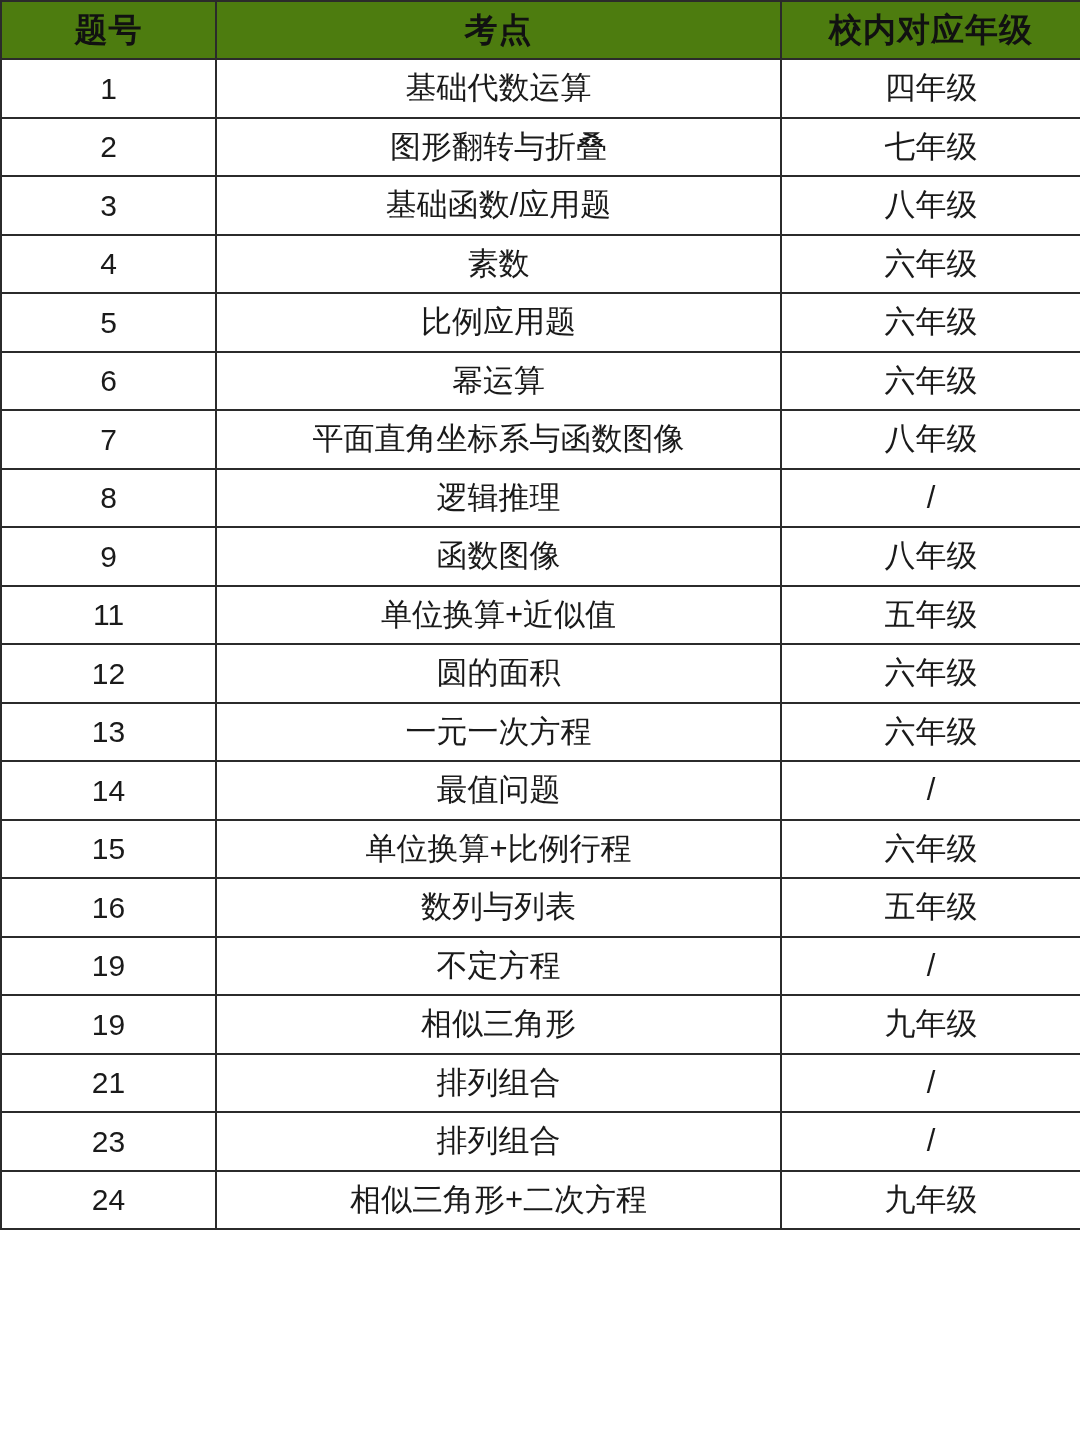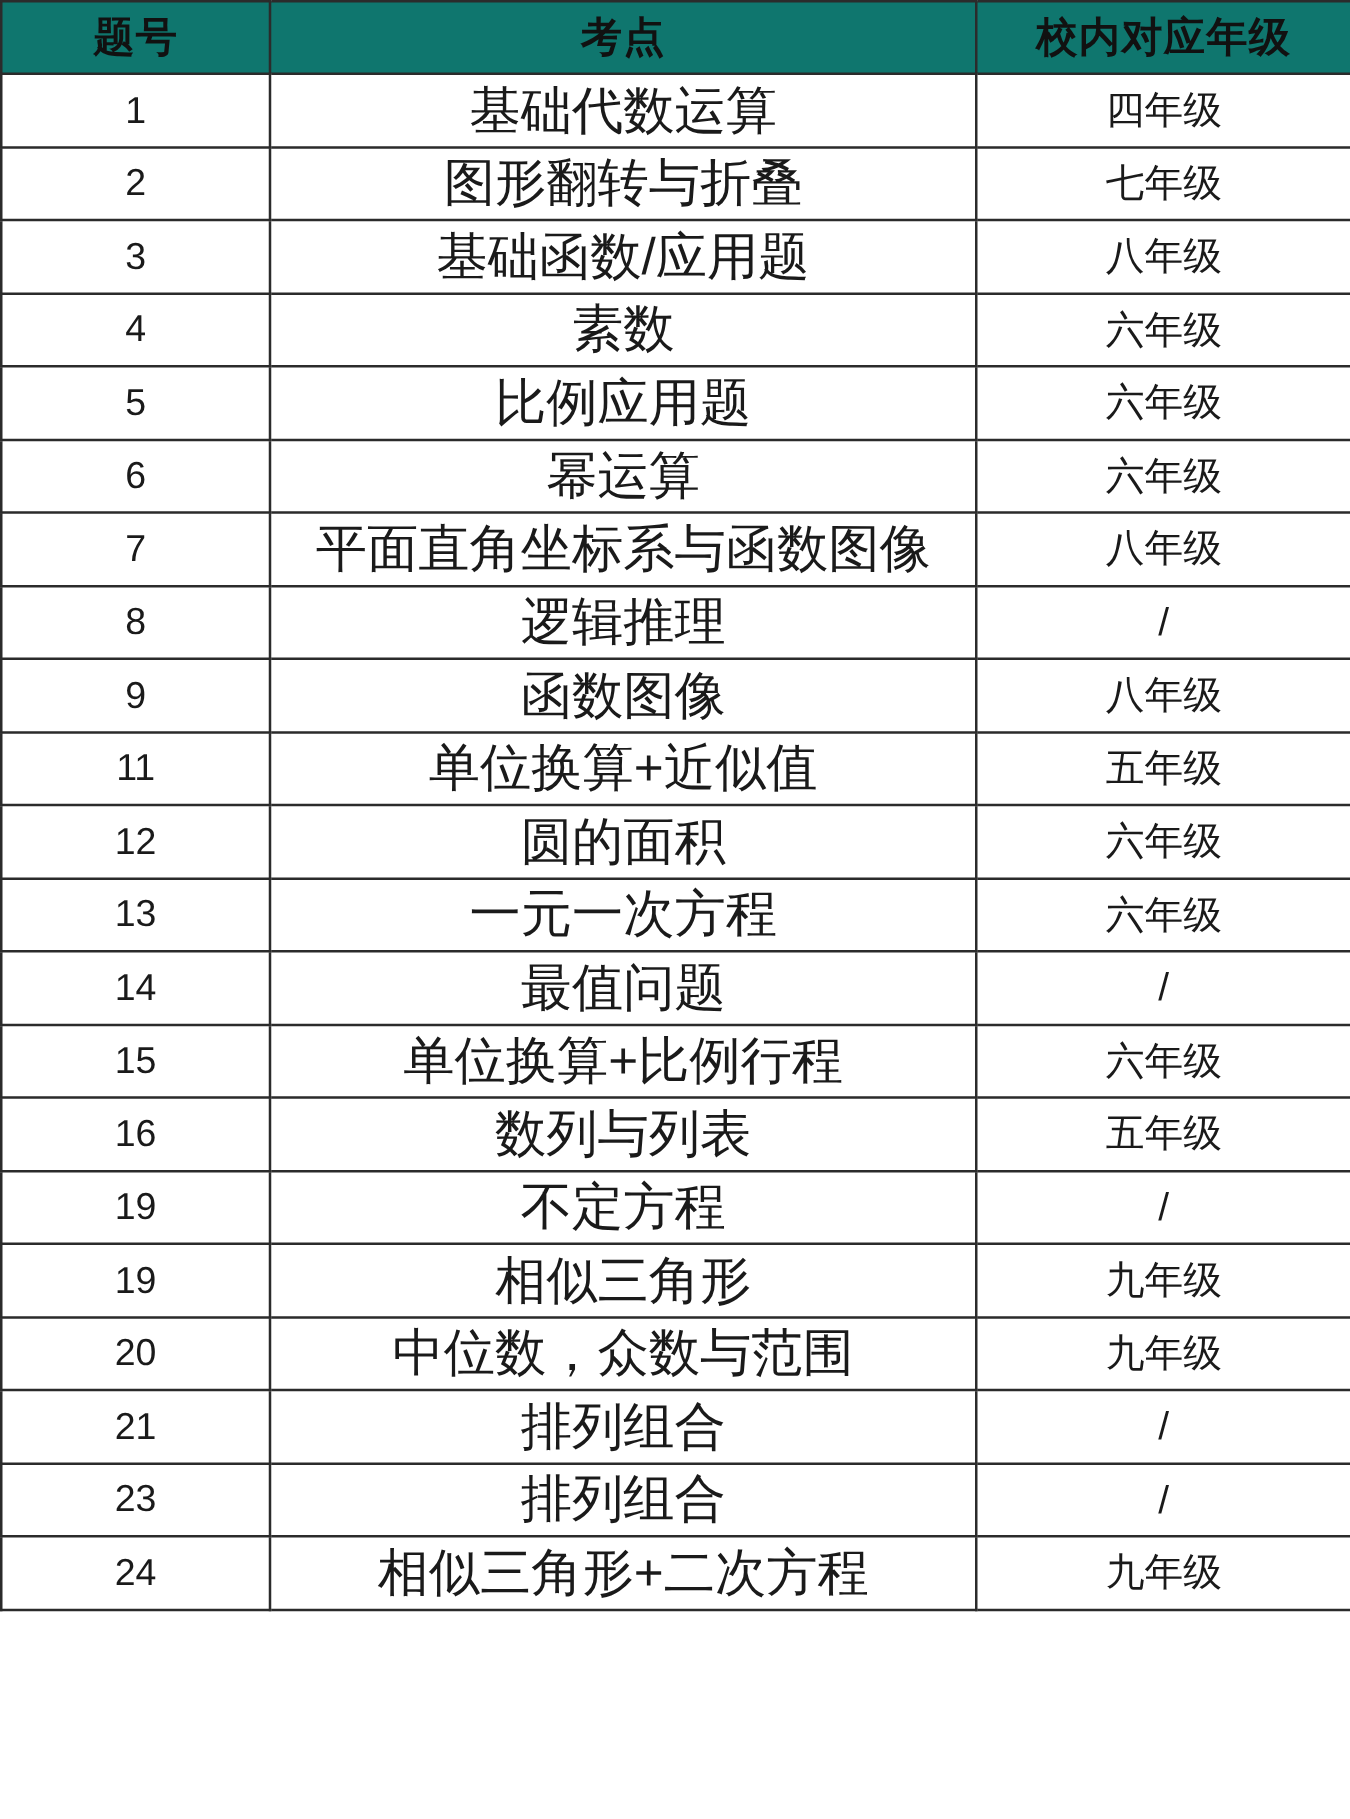--- a/index.html
+++ b/index.html
@@ -25,38 +25,38 @@
 
   table.exam-table th,
   table.exam-table td {
     border: 2px solid #2b2b2b;
     text-align: center;
     vertical-align: middle;
     padding: 0;
     font-weight: normal;
   }
   table.exam-table thead th {
-    background: #0f766e;
+    background: #4d7c0f;
     color: #111111;
     font-weight: bold;
     font-size: 33px;
     height: 56px;
     letter-spacing: 1px;
   }
   table.exam-table tbody td {
     height: 56.5px;
     font-size: 31px;
     background: #ffffff;
     line-height: 1.1;
   }
   table.exam-table tbody td.num {
     font-size: 30px;
   }
   table.exam-table tbody td.topic {
-    font-size: 41px;
+    font-size: 31px;
   }
   table.exam-table tbody td.grade {
     font-size: 31px;
   }
   table.exam-table tbody tr:last-child td {
     border-bottom: 2px solid #2b2b2b;
   }
 </style>
 </head>
 <body>
@@ -154,25 +154,20 @@
         <td class="num">19</td>
         <td class="topic">不定方程</td>
         <td class="grade">/</td>
       </tr>
       <tr>
         <td class="num">19</td>
         <td class="topic">相似三角形</td>
         <td class="grade">九年级</td>
       </tr>
       <tr>
-        <td class="num">20</td>
-        <td class="topic">中位数，众数与范围</td>
-        <td class="grade">九年级</td>
-      </tr>
-      <tr>
         <td class="num">21</td>
         <td class="topic">排列组合</td>
         <td class="grade">/</td>
       </tr>
       <tr>
         <td class="num">23</td>
         <td class="topic">排列组合</td>
         <td class="grade">/</td>
       </tr>
       <tr>

